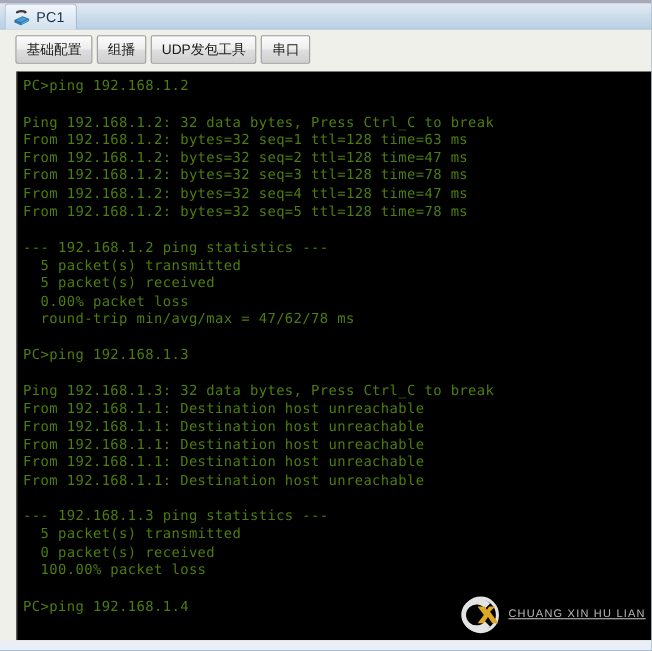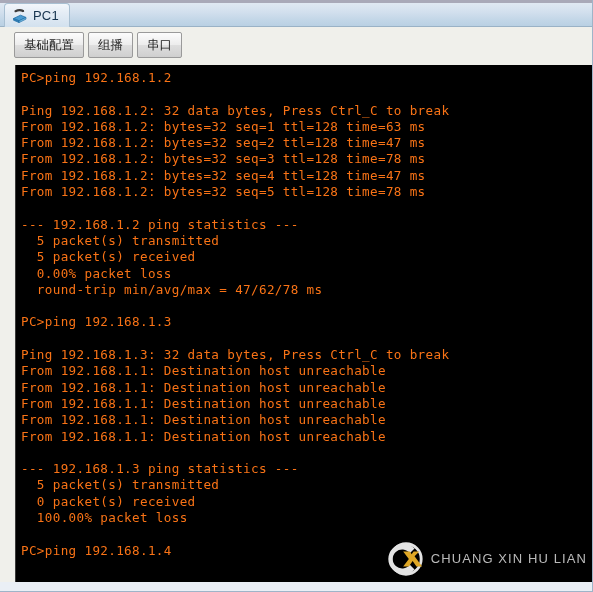--- a/index.html
+++ b/index.html
@@ -128,21 +128,21 @@
     border-left: 1px solid #3a3a3a;
   }
   .term-lines {
     position: absolute;
     left: 5px;
     top: 5px;
     right: 0;
     font-family: "DejaVu Sans Mono", "Liberation Mono", monospace;
     font-size: 12.6px;
     line-height: 16.3px;
-    color: #f97316;
+    color: #4d7c0f;
     white-space: pre;
     letter-spacing: 0.35px;
   }
   .term-lines div {
     height: 16.3px;
   }
 
   
   .watermark {
     position: absolute;
@@ -166,25 +166,26 @@
   }
   .wm-cn {
     font-size: 21px;
     font-weight: bold;
     color: #f2f2f2;
     letter-spacing: 1px;
     line-height: 22px;
     font-family: "DejaVu Sans", sans-serif;
   }
   .wm-en {
-    font-size: 13px;
+    font-size: 10px;
     color: #c9c9c9;
     letter-spacing: 1.1px;
     line-height: 10px;
     font-family: "Liberation Sans", sans-serif;
+    text-decoration: underline;
   }
 
   
   .bottom-strip {
     position: absolute;
     left: 0;
     bottom: 0;
     width: 593px;
     height: 9px;
     background: #eaeff5;
@@ -210,20 +211,23 @@
 
   <div class="tabstrip">
     <div class="tabstrip-inner">
       <div class="tab">
           <span>基础配置</span>
         </div>
       <div class="tab">
           <span>组播</span>
         </div>
       <div class="tab">
+          <span>UDP发包工具</span>
+        </div>
+      <div class="tab">
           <span>串口</span>
         </div>
     </div>
   </div>
 
   <div class="term-frame">
     <div class="terminal">
       <div class="term-lines" id="term-lines"><div>PC&gt;ping 192.168.1.2</div><div>&nbsp;</div><div>Ping 192.168.1.2: 32 data bytes, Press Ctrl_C to break</div><div>From 192.168.1.2: bytes=32 seq=1 ttl=128 time=63 ms</div><div>From 192.168.1.2: bytes=32 seq=2 ttl=128 time=47 ms</div><div>From 192.168.1.2: bytes=32 seq=3 ttl=128 time=78 ms</div><div>From 192.168.1.2: bytes=32 seq=4 ttl=128 time=47 ms</div><div>From 192.168.1.2: bytes=32 seq=5 ttl=128 time=78 ms</div><div>&nbsp;</div><div>--- 192.168.1.2 ping statistics ---</div><div>  5 packet(s) transmitted</div><div>  5 packet(s) received</div><div>  0.00% packet loss</div><div>  round-trip min/avg/max = 47/62/78 ms</div><div>&nbsp;</div><div>PC&gt;ping 192.168.1.3</div><div>&nbsp;</div><div>Ping 192.168.1.3: 32 data bytes, Press Ctrl_C to break</div><div>From 192.168.1.1: Destination host unreachable</div><div>From 192.168.1.1: Destination host unreachable</div><div>From 192.168.1.1: Destination host unreachable</div><div>From 192.168.1.1: Destination host unreachable</div><div>From 192.168.1.1: Destination host unreachable</div><div>&nbsp;</div><div>--- 192.168.1.3 ping statistics ---</div><div>  5 packet(s) transmitted</div><div>  0 packet(s) received</div><div>  100.00% packet loss</div><div>&nbsp;</div><div>PC&gt;ping 192.168.1.4</div></div>
 
       <div class="watermark">

